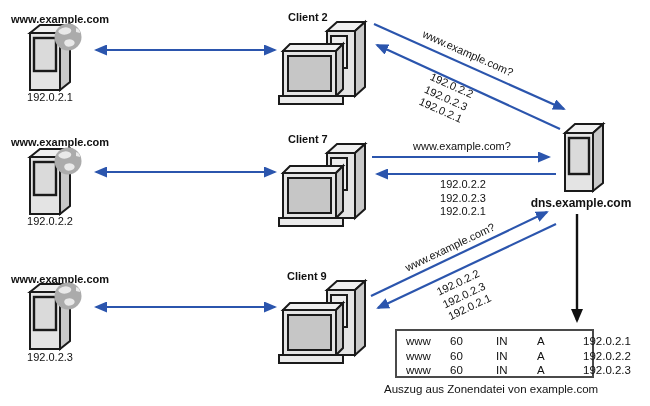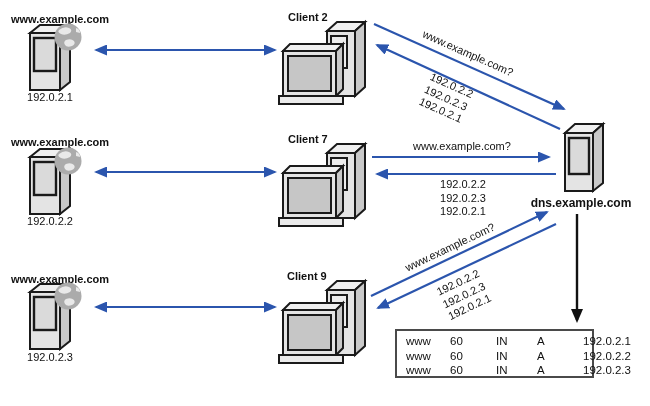--- a/index.html
+++ b/index.html
@@ -190,14 +190,15 @@
       <span>192.0.2.2</span>
     </div>
     <div class="zrow">
       <span>www</span>
       <span>60</span>
       <span>IN</span>
       <span>A</span>
       <span>192.0.2.3</span>
     </div>
   </div>
+  <div class="abs caption" style="left:384px;top:383px;">Auszug aus Zonendatei von example.com</div>
 
 </div>
 
 </body></html>

